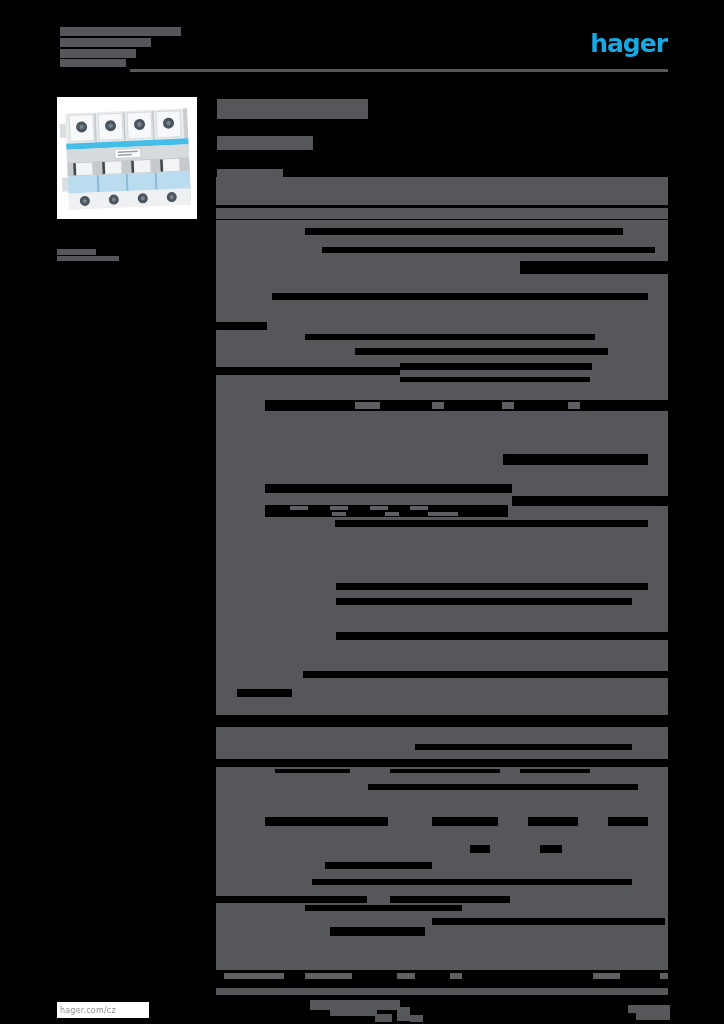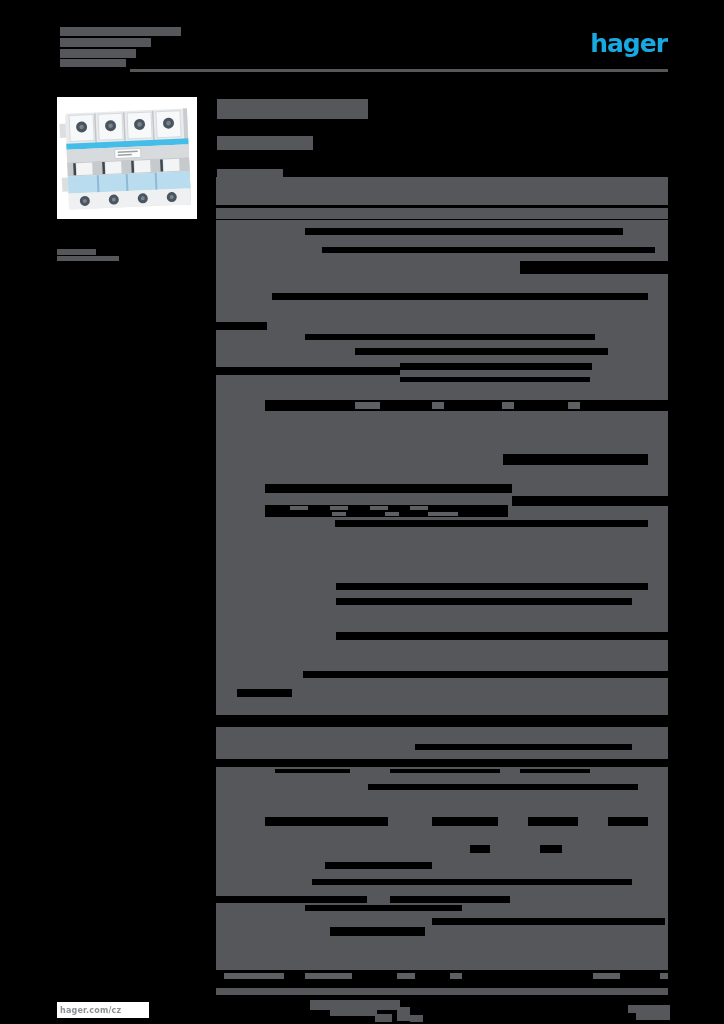--- a/index.html
+++ b/index.html
@@ -26,21 +26,21 @@
     font-size:25px;font-weight:bold;letter-spacing:-1px;
     color:#18a9e2;line-height:1;
   }
   .product-card{
     position:absolute;left:57px;top:90px;width:140px;height:122px;
     background:#ffffff;
   }
   .product-card svg{display:block;transform:rotate(-2.5deg);}
   .footer-site-box{
     position:absolute;left:57px;top:995px;width:92px;height:16px;
-    background:#ffffff;display:flex;align-items:center;font-weight:bold;
+    background:#ffffff;display:flex;align-items:center;
   }
   .footer-site-box span{
     font-size:8px;color:#8d9093;padding-left:3px;letter-spacing:0.2px;
     white-space:nowrap;
   }
 </style>
 </head>
 <body>
 
 <div class="canvas">

